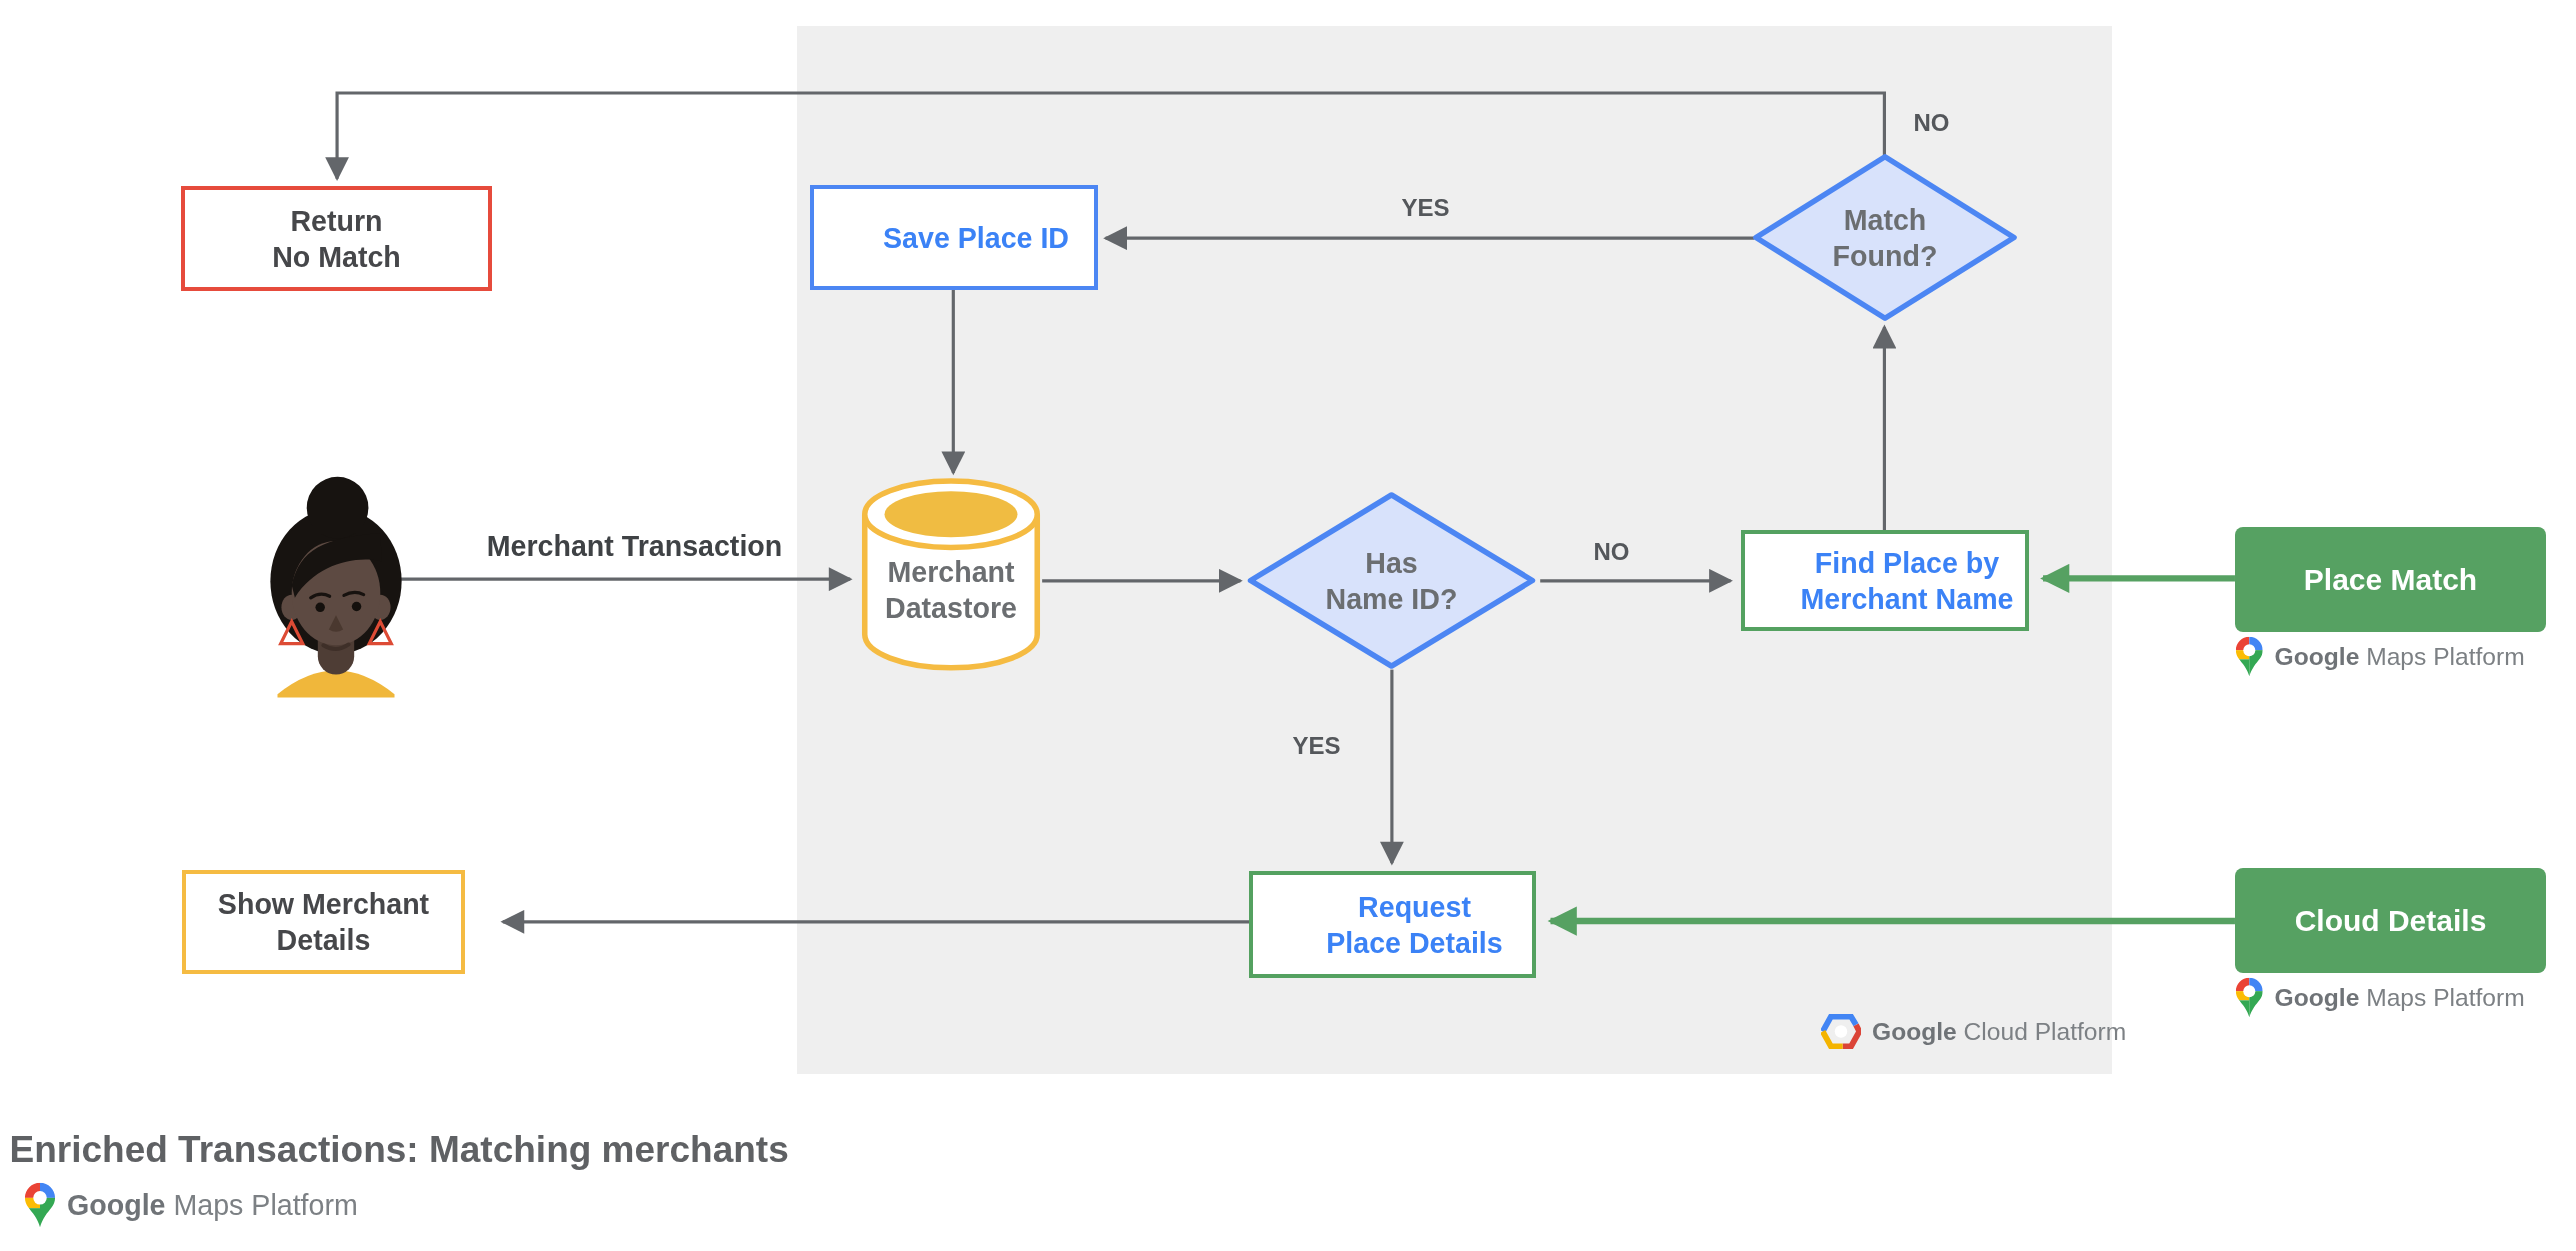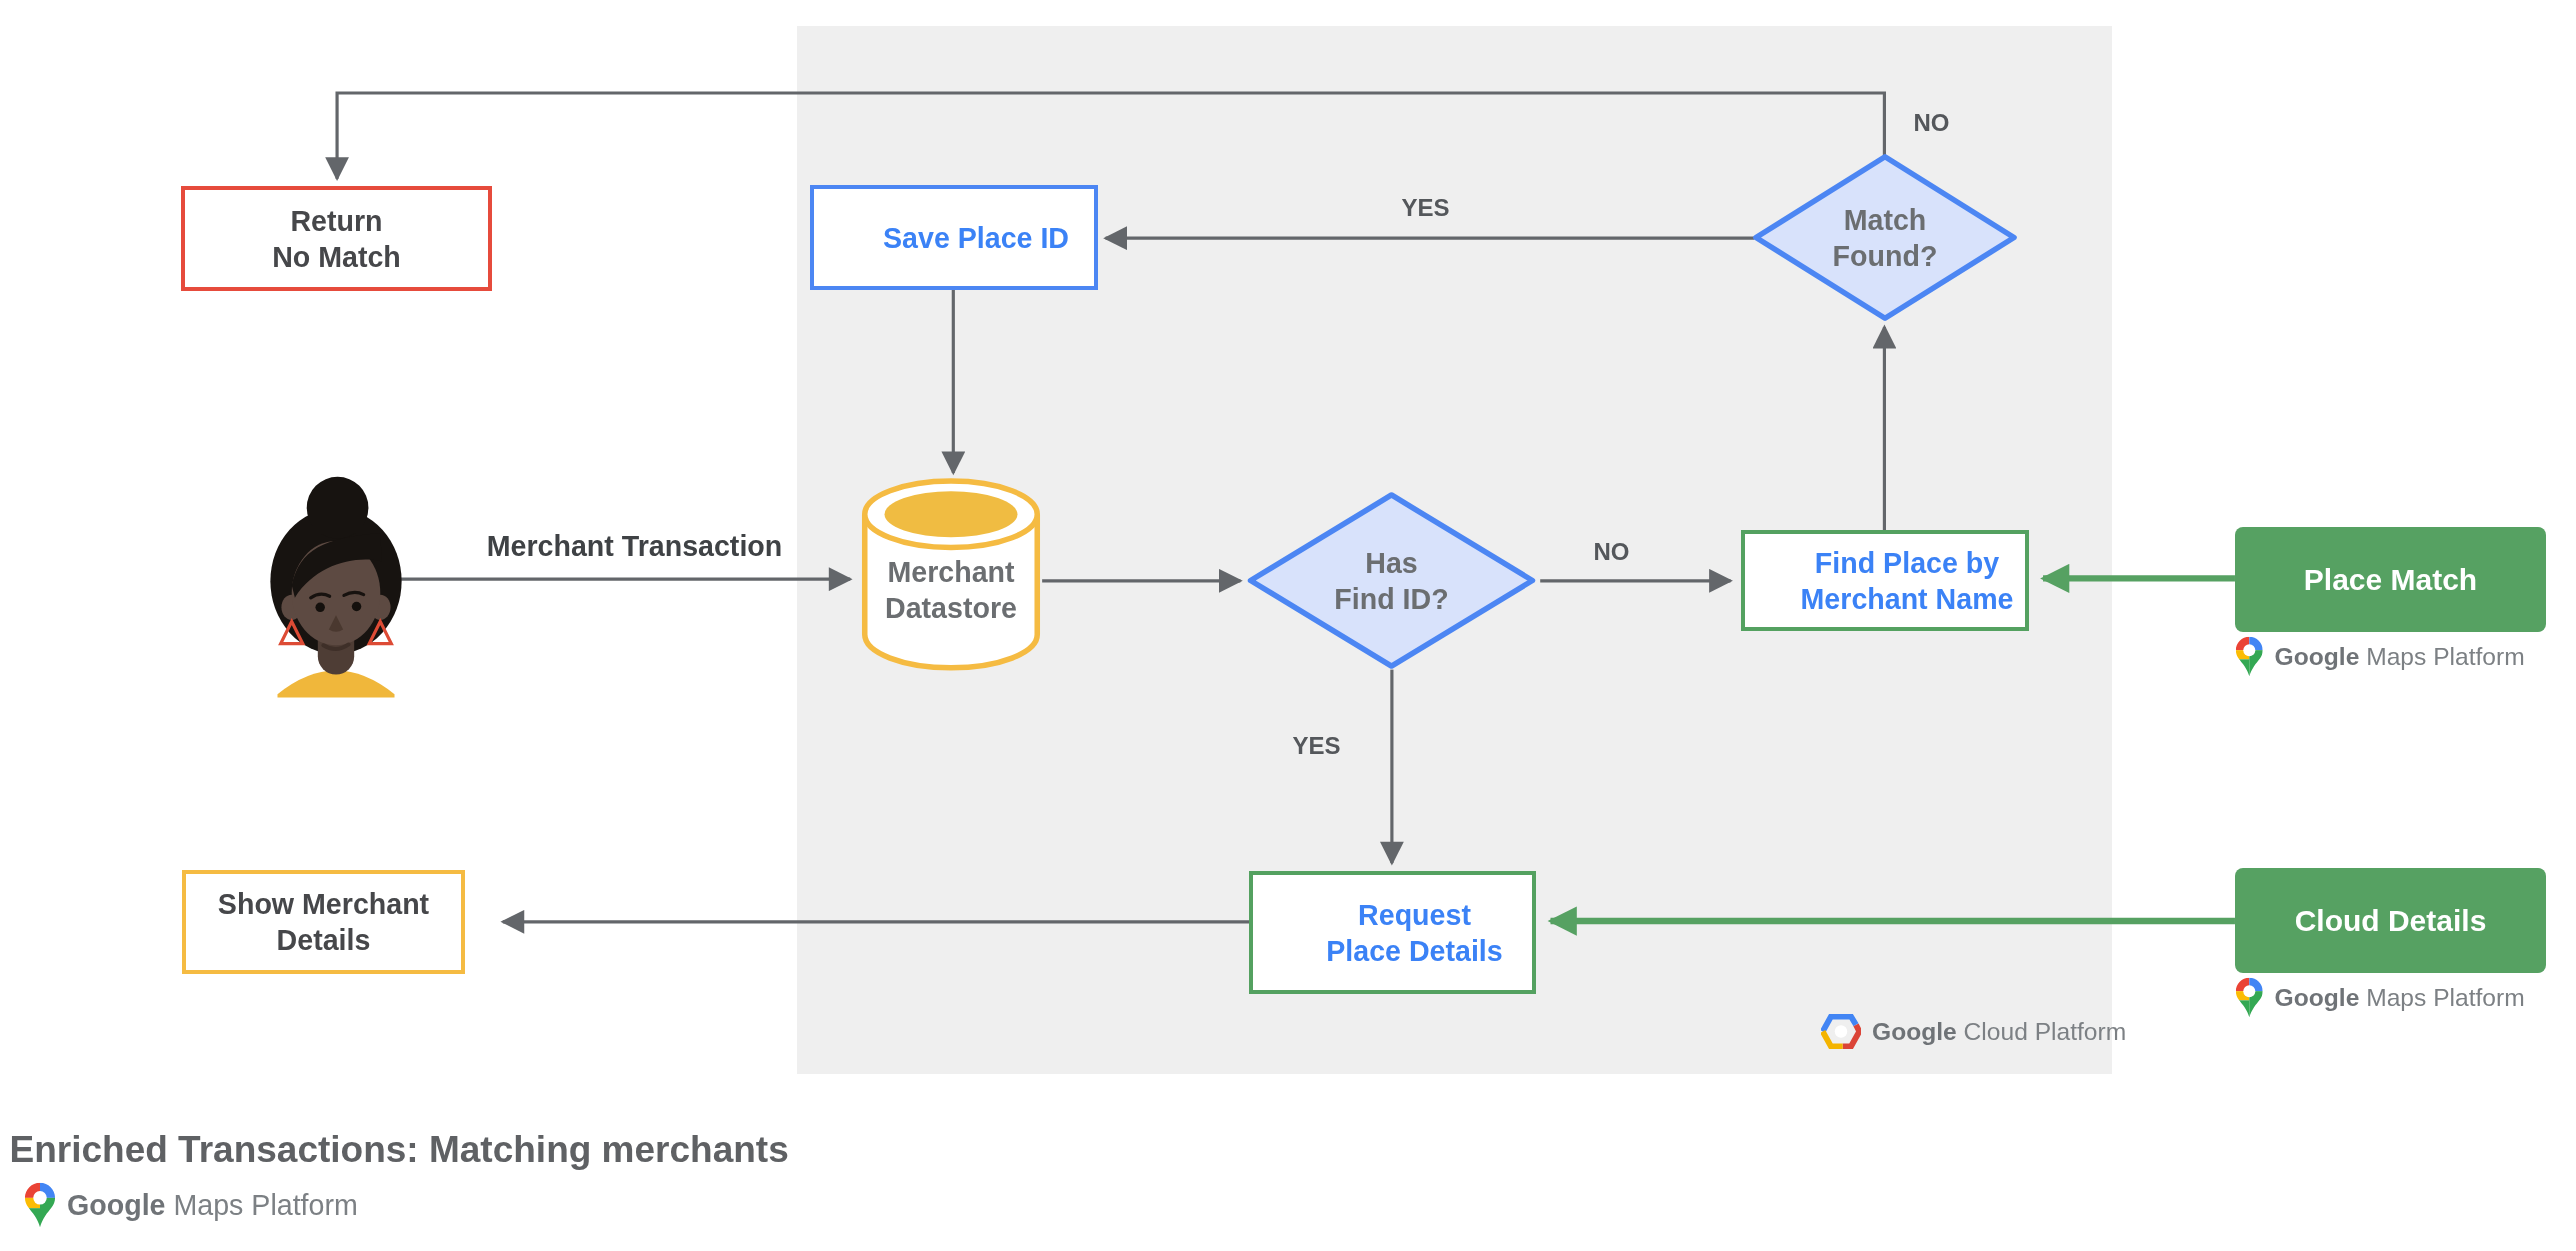--- a/index.html
+++ b/index.html
@@ -86,21 +86,21 @@
 
 <div class="abs node b-blue t-mid" style="left:810px;top:185px;width:288px;height:105px;">
   <span class="node-label">Save Place ID</span>
 </div>
 
 <div class="abs node b-green t-mid" style="left:1741px;top:530px;width:288px;height:101px;">
   <span class="node-label">Find Place by
 Merchant Name</span>
 </div>
 
-<div class="abs node b-green t-mid" style="left:1249px;top:871px;width:287px;height:123px;text-align:center;">
+<div class="abs node b-green t-mid" style="left:1249px;top:871px;width:287px;height:107px;text-align:center;">
   <span class="node-label">Request
 Place Details</span>
 </div>
 
 <div class="abs node b-yellow t-dark" style="left:182px;top:870px;width:283px;height:104px;text-align:center;">
   <span class="node-label">Show Merchant
 Details</span>
 </div>
 
 <svg class="abs" style="left:860px;top:476px;z-index:3;" width="182" height="200" viewBox="0 0 230 252">
@@ -111,21 +111,21 @@
 <div class="abs dtext" style="left:860px;top:530px;width:182px;height:119px;">
   <span class="node-label">Merchant
 Datastore</span>
 </div>
 
 <svg class="abs" style="left:1245px;top:490px;z-index:3;" width="293" height="181" viewBox="0 0 370 228">
   <polygon points="185,6 363,114 185,222 7,114" fill="#D8E2FB" stroke="#4C86F3" stroke-width="7" stroke-linejoin="round"></polygon>
 </svg>
 <div class="abs dtext" style="left:1245px;top:490px;width:293px;height:181px;">
   <span class="node-label">Has
-Find ID?</span>
+Name ID?</span>
 </div>
 
 <svg class="abs" style="left:1750px;top:152px;z-index:3;" width="270" height="171" viewBox="0 0 340 216">
   <polygon points="170,6 333,108 170,210 7,108" fill="#D8E2FB" stroke="#4C86F3" stroke-width="7" stroke-linejoin="round"></polygon>
 </svg>
 <div class="abs dtext" style="left:1750px;top:152px;width:270px;height:171px;">
   <span class="node-label">Match
 Found?</span>
 </div>
 

